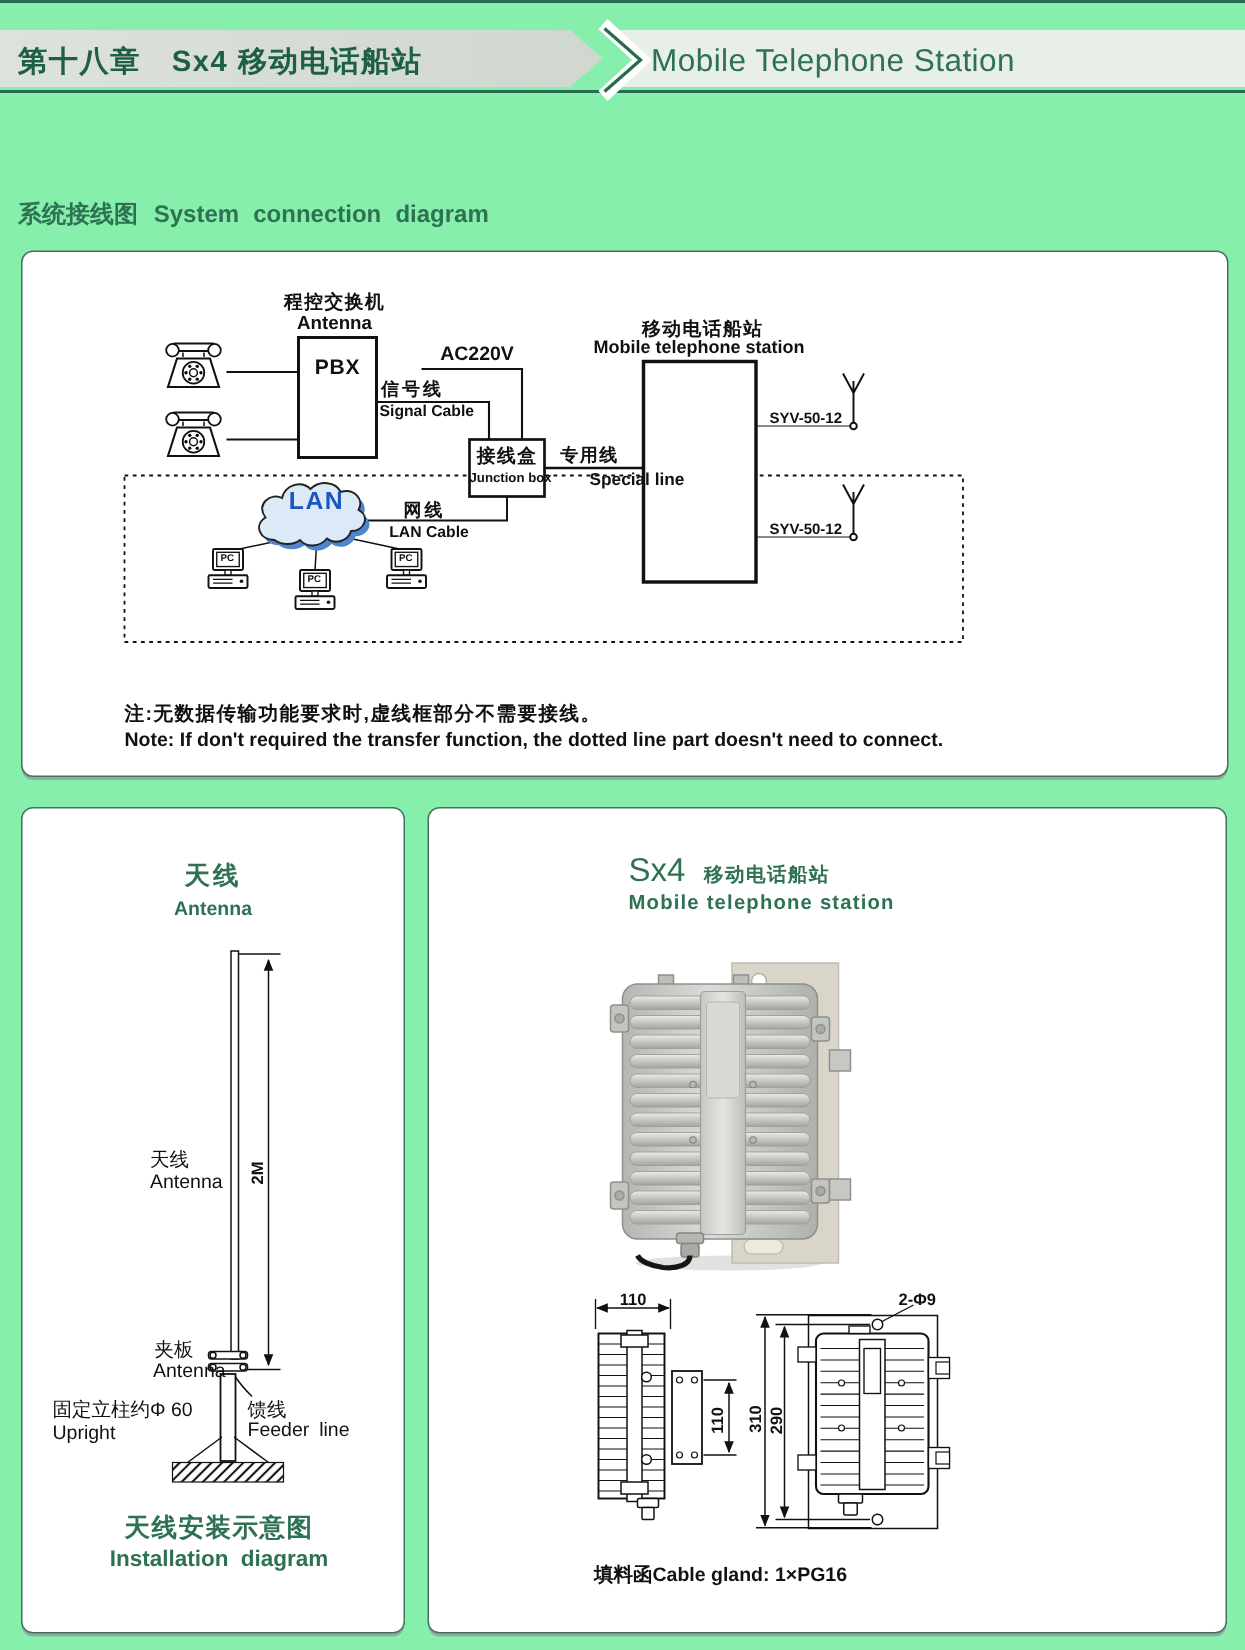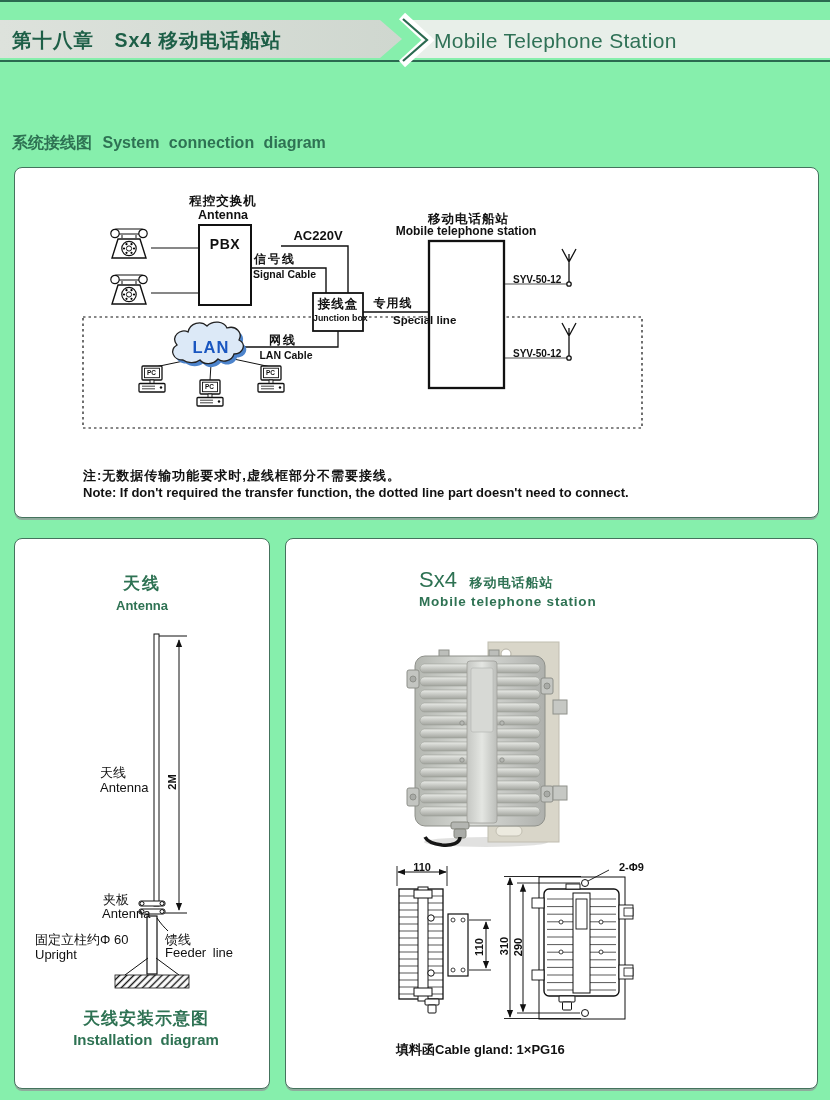--- a/index.html
+++ b/index.html
@@ -117,21 +117,21 @@
     <div class="abs lbl ctr" style="left:230px;top:83px;width:60px;font-size:12px;letter-spacing:2px;">信号线</div>
     <div class="abs lbl ctr" style="left:238px;top:100px;width:62px;font-size:10.5px;">Signal Cable</div>
     <div class="abs lbl ctr" style="left:298px;top:128px;width:50px;font-size:12.5px;letter-spacing:1px;">接线盒</div>
     <div class="abs lbl ctr" style="left:298px;top:145px;width:50px;font-size:8.8px;">Junction box</div>
     <div class="abs lbl ctr" style="left:350px;top:127px;width:56px;font-size:12px;letter-spacing:1px;">专用线</div>
     <div class="abs lbl ctr" style="left:350px;top:146px;width:62px;font-size:11.5px;padding-left:28px;">Special line</div>
     <div class="abs lbl ctr" style="left:413px;top:43px;width:80px;font-size:12.5px;letter-spacing:1px;">移动电话船站</div>
     <div class="abs lbl ctr" style="left:376px;top:56px;width:150px;font-size:12px;">Mobile telephone station</div>
     <div class="abs lbl" style="left:498px;top:106px;font-size:10px;">SYV-50-12</div>
     <div class="abs lbl" style="left:498px;top:180px;font-size:10px;">SYV-50-12</div>
-    <div class="abs lbl ctr" style="left:167px;top:170px;width:58px;font-size:16.5px;color:#1956c0;letter-spacing:1px;">LAN</div>
+    <div class="abs lbl ctr" style="left:167px;top:157px;width:58px;font-size:16.5px;color:#1956c0;letter-spacing:1px;">LAN</div>
     <div class="abs lbl ctr" style="left:240px;top:164px;width:56px;font-size:12px;letter-spacing:2px;">网线</div>
     <div class="abs lbl ctr" style="left:240px;top:181px;width:62px;font-size:10.5px;">LAN Cable</div>
     <div class="abs lbl ctr" style="left:128px;top:201px;width:17px;font-size:6.5px;">PC</div>
     <div class="abs lbl ctr" style="left:186px;top:215px;width:17px;font-size:6.5px;">PC</div>
     <div class="abs lbl ctr" style="left:247px;top:201px;width:17px;font-size:6.5px;">PC</div>
     <div class="abs lbl" style="left:68px;top:299px;font-size:13px;letter-spacing:1px;">注:无数据传输功能要求时,虚线框部分不需要接线。</div>
     <div class="abs lbl" style="left:68px;top:317px;font-size:13px;">Note: If don't required the transfer function, the dotted line part doesn't need to connect.</div>
   </div>
 
   <div class="panel" style="left:14px;top:538px;width:254px;height:549px;">
@@ -295,20 +295,20 @@
         <rect x="181.5" y="149" width="9" height="8" rx="1" fill="#fff" stroke-width="1"></rect>
         <path d="M123,23.5 H200 M123,165.5 H200" stroke-width="0.9"></path>
         <line x1="129" y1="25" x2="129" y2="164" stroke-width="1" marker-start="url(#arr)" marker-end="url(#arr)"></line>
         <path d="M136,30 H199 M136,160 H199" stroke-width="0.9"></path>
         <line x1="142" y1="31.5" x2="142" y2="158.5" stroke-width="1" marker-start="url(#arr)" marker-end="url(#arr)"></line>
       </g>
     </svg>
 
     <div class="abs b ctr" style="left:110px;top:322px;width:52px;font-size:11px;">110</div>
     <div class="abs b ctr rot" style="left:178px;top:402px;width:30px;height:12px;font-size:11px;">110</div>
-    <div class="abs b" style="left:313px;top:322px;font-size:11px;margin-left:20px;">2-Φ9</div>
+    <div class="abs b" style="left:313px;top:322px;font-size:11px;">2-Φ9</div>
     <div class="abs b ctr rot" style="left:203px;top:401px;width:30px;height:12px;font-size:11px;">310</div>
     <div class="abs b ctr rot" style="left:217px;top:402px;width:30px;height:12px;font-size:11px;">290</div>
 
     <div class="abs b" style="left:110px;top:502px;font-size:13px;">填料函Cable gland:  1×PG16</div>
   </div>
 
 </div>
 
 </body></html>

